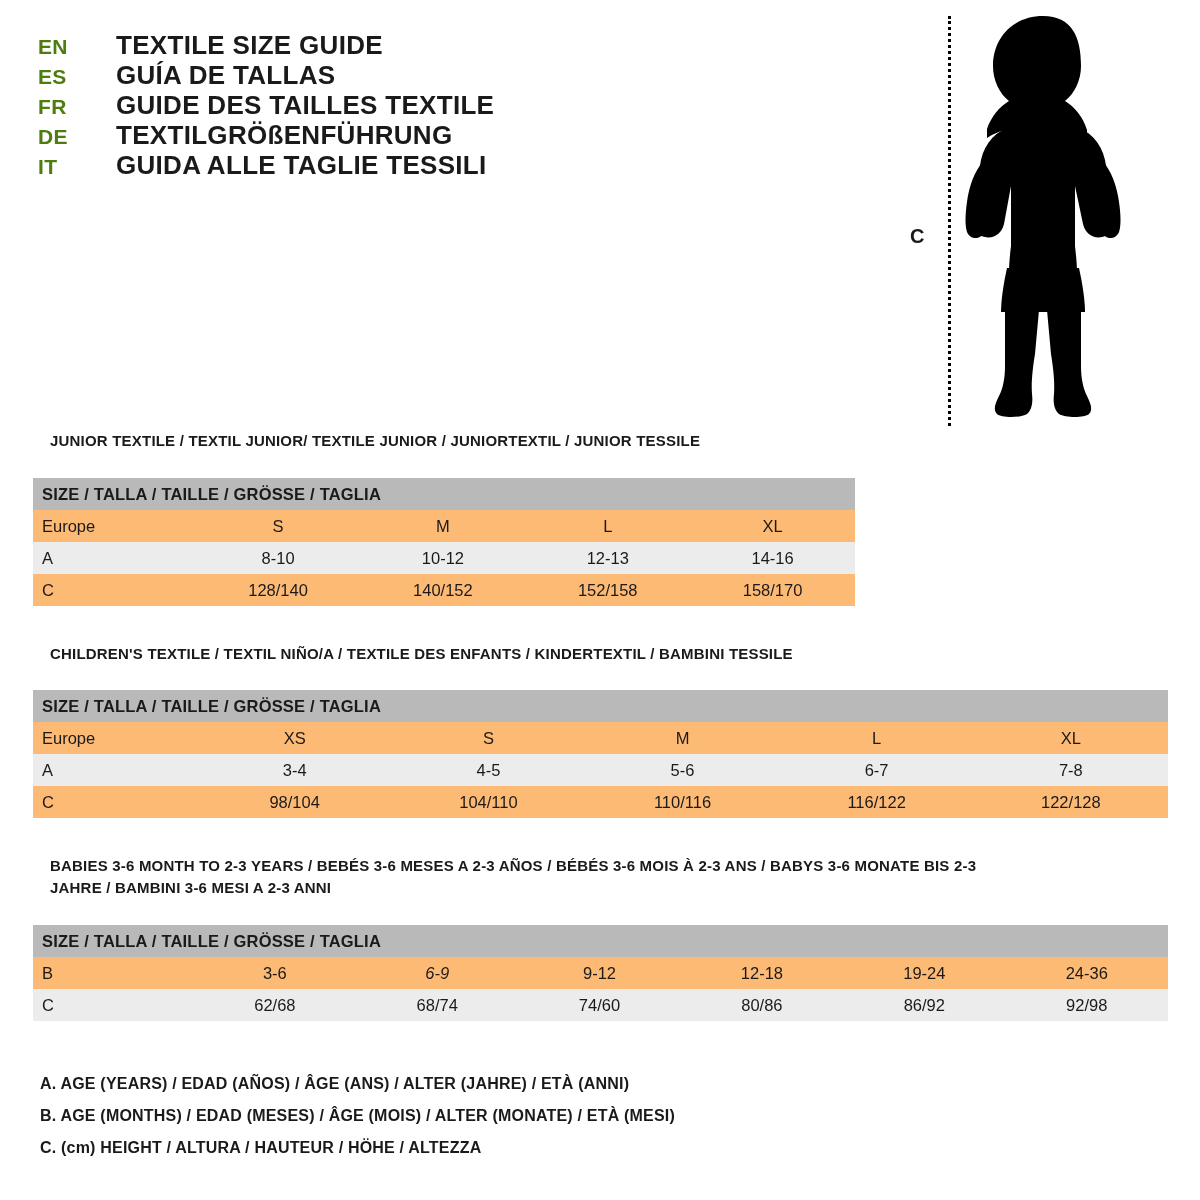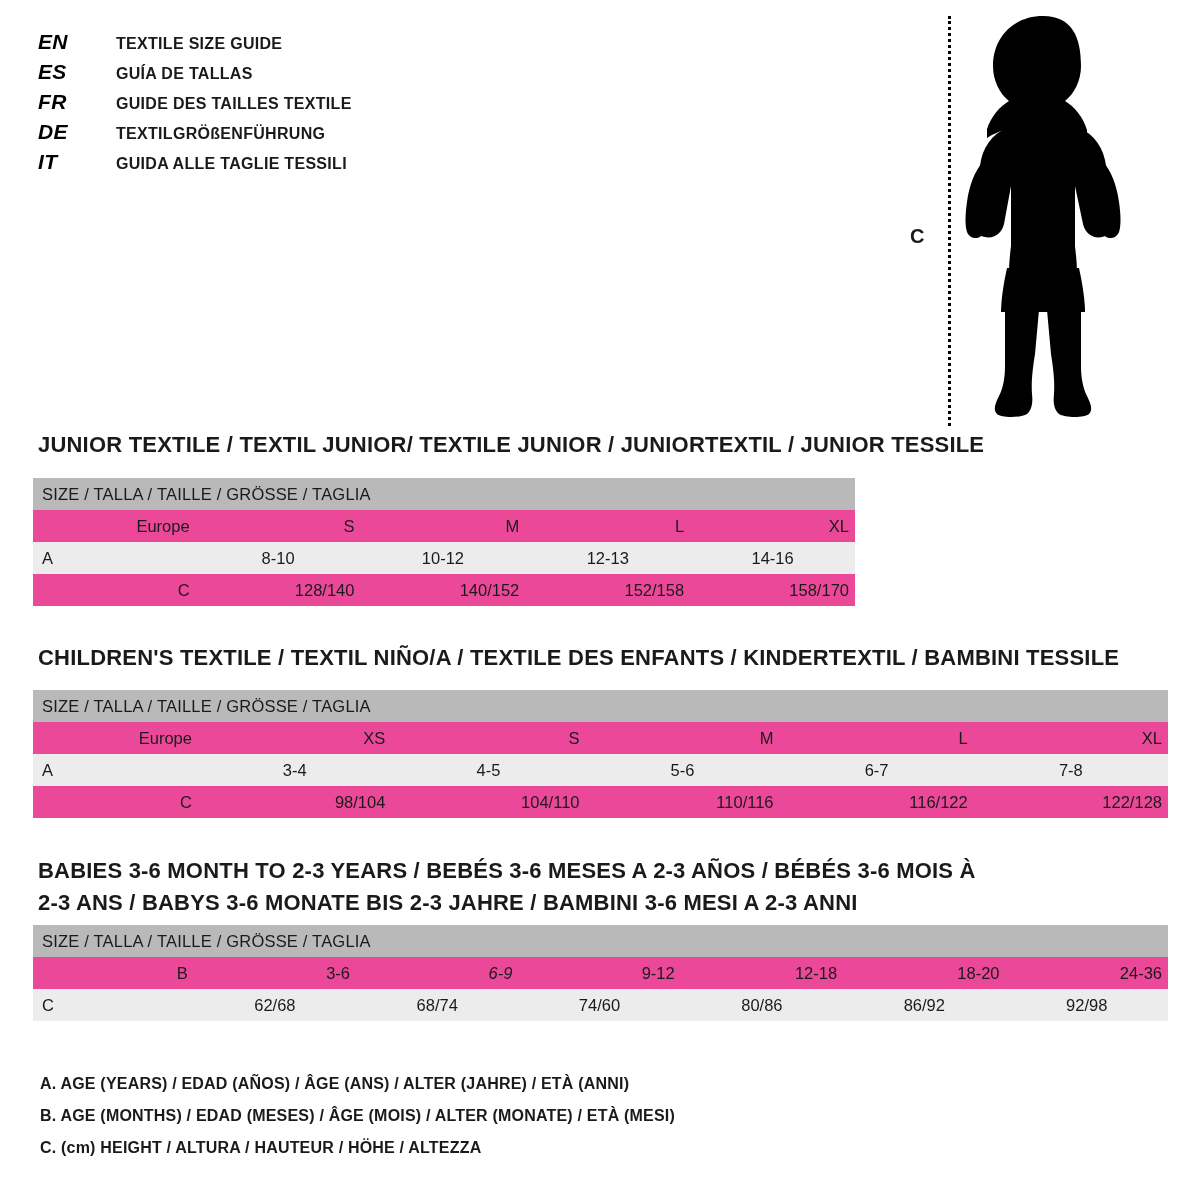--- a/index.html
+++ b/index.html
@@ -32,25 +32,24 @@
   .lang-row {
     display: flex;
     align-items: baseline;
     height: 30px;
   }
   .lang-code {
     width: 78px;
     font-size: 21px;
     font-weight: 700;
     letter-spacing: 0.3px;
-    color: #000000;
-    font-style: italic;
+    color: #4d7c0f;
   }
   .lang-title {
-    font-size: 16px;
+    font-size: 26px;
     font-weight: 700;
     letter-spacing: 0.3px;
     color: #1a1a1a;
     white-space: nowrap;
     text-align: right;
   }
 
   
   .figure-area {
     position: absolute;
@@ -77,22 +76,22 @@
   }
   .silhouette {
     position: absolute;
     left: 35px;
     top: 0px;
   }
 
   
   .section-heading {
     position: absolute;
-    left: 38px;
-    font-size: 22px;
+    left: 50px;
+    font-size: 15px;
     font-weight: 700;
     letter-spacing: 0.2px;
     color: #1a1a1a;
     white-space: nowrap;
   }
   .section-heading.two-line {
     white-space: normal;
     line-height: 1.45;
     width: 960px;
   }
@@ -105,25 +104,25 @@
     font-size: 16.5px;
     color: #1a1a1a;
   }
   table.size-table td {
     padding: 5px 6px;
     height: 22px;
     vertical-align: middle;
   }
   .band-head td {
     background: #b9b9b9;
-    font-weight: 400;
+    font-weight: 700;
     letter-spacing: 0.2px;
     font-size: 16.5px;
   }
-  .row-light td { background: #ec4899; text-align: right; }
+  .row-light td { background: #fdba74; }
   .row-grey td  { background: #ececec; }
   .row-label {
     text-align: left;
     padding-left: 9px !important;
     white-space: nowrap;
   }
   .cell-val {
     text-align: center;
     white-space: nowrap;
   }
@@ -266,21 +265,21 @@
     <tbody>
         <tr class="band-head">
       <td colspan="7" class="row-label">SIZE / TALLA / TAILLE / GRÖSSE / TAGLIA</td>
     </tr>
     <tr class="row-light">
       <td class="row-label" style="width:160px;">B</td>
       <td class="cell-val" style="width:162px;margin-top:12px;">3-6</td>
       <td class="cell-val" style="width:162px;font-style:italic;">6-9</td>
       <td class="cell-val" style="width:162px;">9-12</td>
       <td class="cell-val" style="width:162px;">12-18</td>
-      <td class="cell-val" style="width:162px;">18-20</td>
+      <td class="cell-val" style="width:162px;">19-24</td>
       <td class="cell-val" style="width:162px;">24-36</td>
     </tr>
     <tr class="row-grey">
       <td class="row-label">C</td>
       <td class="cell-val">62/68</td>
       <td class="cell-val">68/74</td>
       <td class="cell-val">74/60</td>
       <td class="cell-val">80/86</td>
       <td class="cell-val">86/92</td>
       <td class="cell-val">92/98</td>

